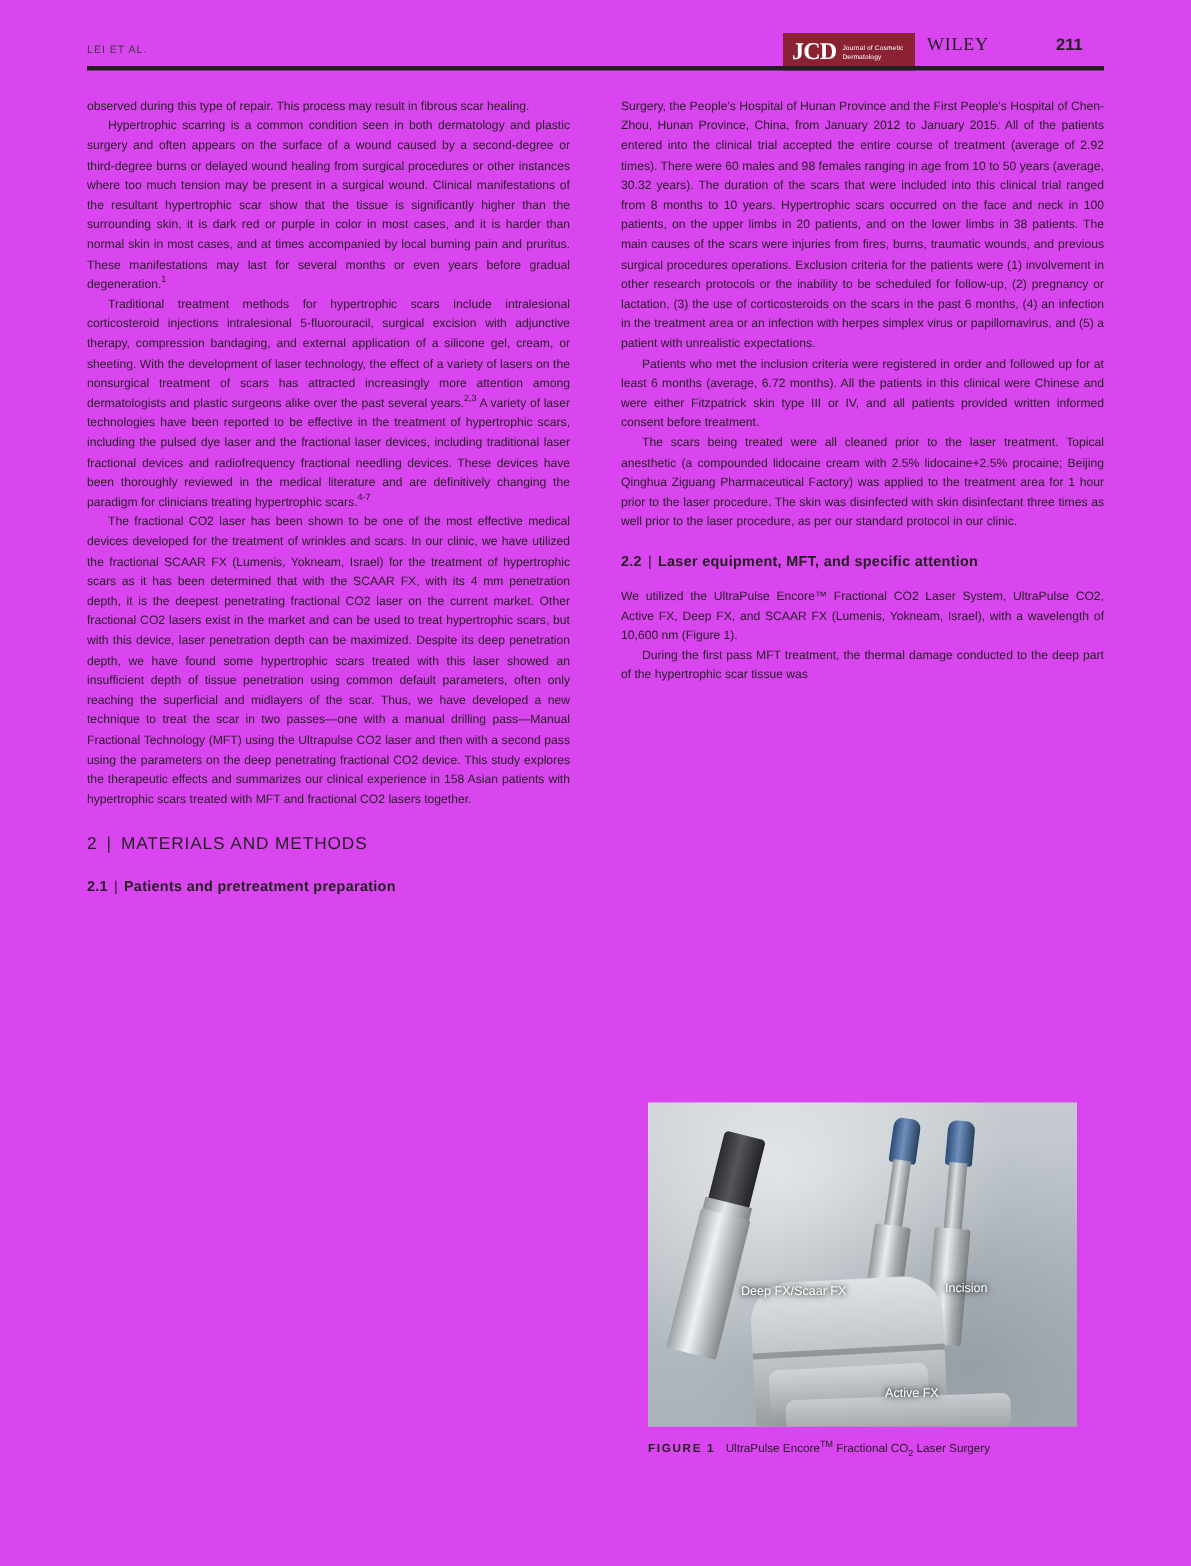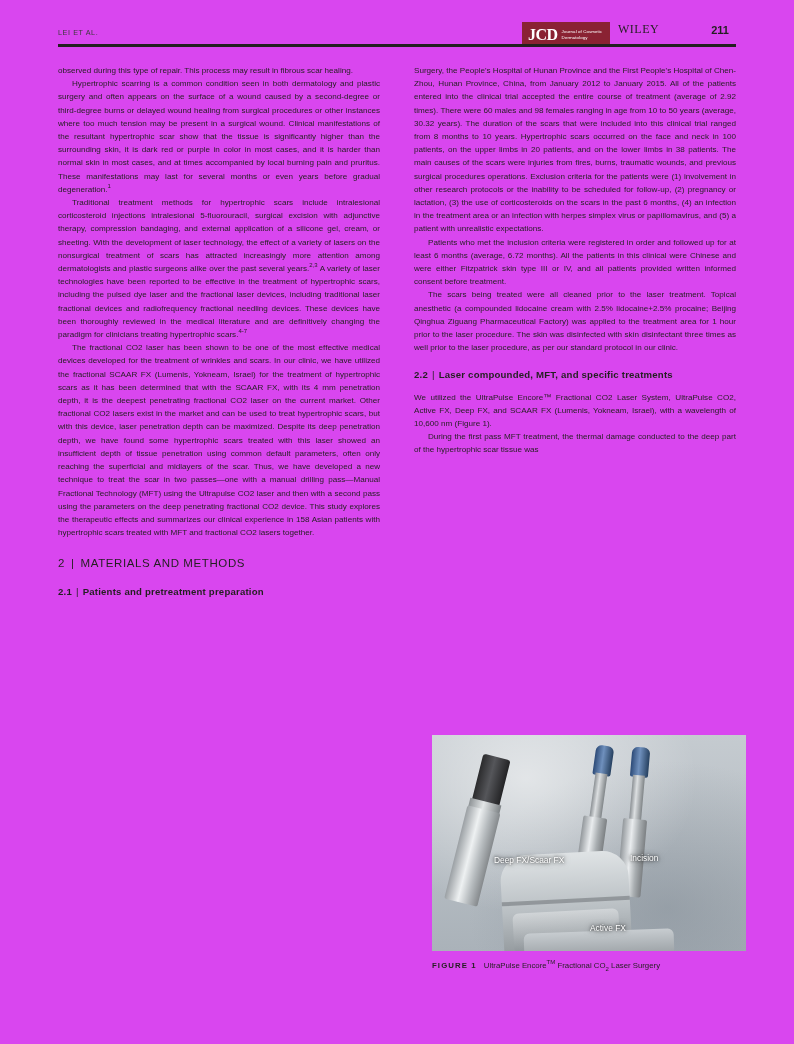--- a/index.html
+++ b/index.html
@@ -82,21 +82,21 @@
     font-family: "Liberation Serif", serif;
     font-size: 12px;
     letter-spacing: 0.5px;
     color: #231f20;
   }
   .page-number {
     position: absolute;
     left: 646px;
     top: 2px;
     width: 32px;
-    text-align: center;
+    text-align: left;
     font-size: 11px;
     font-weight: bold;
     color: #231f20;
   }
 
   
   .col {
     position: absolute;
     top: 64px;
     width: 322px;
@@ -149,21 +149,21 @@
 
   
   .figure-wrap {
     position: absolute;
     left: 414px;
     top: 735px;
     width: 322px;
   }
   .figure-img {
     position: relative;
-    width: 314px;
+    width: 286px;
     height: 216px;
     margin-left: 18px;
     background: linear-gradient(160deg, #c9cfd4 0%, #b9c0c6 35%, #cdd3d7 65%, #aab1b7 100%);
     overflow: hidden;
   }
   .fig-bg {
     position: absolute; left: 0; top: 0; right: 0; bottom: 0;
     background:
       radial-gradient(ellipse at 30% 20%, rgba(255,255,255,0.55), rgba(255,255,255,0) 55%),
       radial-gradient(ellipse at 75% 80%, rgba(120,130,140,0.45), rgba(120,130,140,0) 60%),
@@ -301,21 +301,21 @@
     </h3>
 
   </div>
 
   <div class="col col-right">
     <p class="noindent">Surgery, the People's Hospital of Hunan Province and the First People's Hospital of Chen-Zhou, Hunan Province, China, from January 2012 to January 2015. All of the patients entered into the clinical trial accepted the entire course of treatment (average of 2.92 times). There were 60 males and 98 females ranging in age from 10 to 50 years (average, 30.32 years). The duration of the scars that were included into this clinical trial ranged from 8 months to 10 years. Hypertrophic scars occurred on the face and neck in 100 patients, on the upper limbs in 20 patients, and on the lower limbs in 38 patients. The main causes of the scars were injuries from fires, burns, traumatic wounds, and previous surgical procedures operations. Exclusion criteria for the patients were (1) involvement in other research protocols or the inability to be scheduled for follow-up, (2) pregnancy or lactation, (3) the use of corticosteroids on the scars in the past 6 months, (4) an infection in the treatment area or an infection with herpes simplex virus or papillomavirus, and (5) a patient with unrealistic expectations.</p>
     <p>Patients who met the inclusion criteria were registered in order and followed up for at least 6 months (average, 6.72 months). All the patients in this clinical were Chinese and were either Fitzpatrick skin type III or IV, and all patients provided written informed consent before treatment.</p>
     <p>The scars being treated were all cleaned prior to the laser treatment. Topical anesthetic (a compounded lidocaine cream with 2.5% lidocaine+2.5% procaine; Beijing Qinghua Ziguang Pharmaceutical Factory) was applied to the treatment area for 1 hour prior to the laser procedure. The skin was disinfected with skin disinfectant three times as well prior to the laser procedure, as per our standard protocol in our clinic.</p>
 
     <h3 class="subsection">
-      <span class="num">2.2</span><span class="bar">|</span><span>Laser compounded, MFT, and specific treatments</span>
+      <span class="num">2.2</span><span class="bar">|</span><span>Laser equipment, MFT, and specific attention</span>
     </h3>
 
     <p class="noindent">We utilized the UltraPulse Encore™ Fractional CO2 Laser System, UltraPulse CO2, Active FX, Deep FX, and SCAAR FX (Lumenis, Yokneam, Israel), with a wavelength of 10,600 nm (Figure 1).</p>
     <p>During the first pass MFT treatment, the thermal damage conducted to the deep part of the hypertrophic scar tissue was</p>
   </div>
 
   <div class="figure-wrap">
     <div class="figure-img">
       <div class="fig-bg"></div>
       <div class="hp1">

